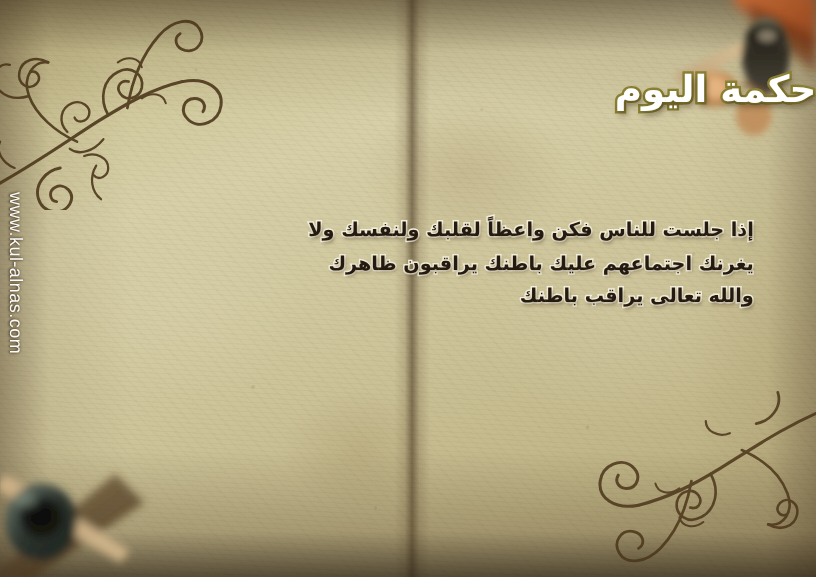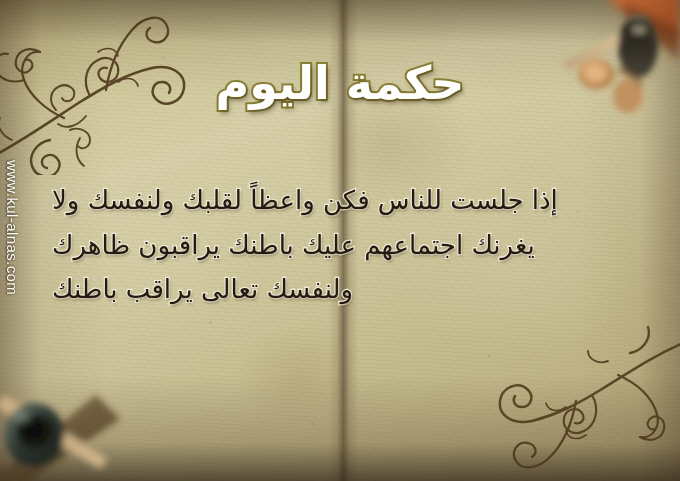--- a/index.html
+++ b/index.html
@@ -82,41 +82,41 @@
     font-size:15px;letter-spacing:.4px;
     direction:ltr;text-align:left;
     white-space:nowrap;
     text-shadow:0 1px 2px rgba(40,28,12,.85), 0 0 3px rgba(60,44,20,.6);
     opacity:.97;
   }
 
   
   #title{
     position:absolute;left:0;right:0;top:58px;
-    text-align:center;
+    text-align:right;
     font-family:"DejaVu Sans", sans-serif;
-    font-size:46px;font-weight:bold;
+    font-size:31px;font-weight:bold;
     color:#ffffff;
     letter-spacing:1px;
     line-height:1.1;
     -webkit-text-stroke:4px #8b8234;
     paint-order:stroke fill;
     text-shadow:
        0 0 1px #8b8234,
        2px 3px 5px rgba(52,38,16,.55);
   }
 
   
   #quote{
     position:absolute;
     left:52px;right:52px;top:178px;
-    text-align:left;
+    text-align:right;
     direction:rtl;
     font-family:"DejaVu Sans", sans-serif;
-    font-size:26px;font-weight:normal;
+    font-size:16px;font-weight:bold;
     line-height:1.72;
     color:#241a10;
     -webkit-text-stroke:2.4px #f4efdb;
     paint-order:stroke fill;
     text-shadow:1px 2px 3px rgba(70,52,26,.40);
   }
   #quote .ln{display:block;}
 </style>
 </head>
 <body>
@@ -248,16 +248,16 @@
     </svg>
   </div>
 
   <div id="watermark">www.kul-alnas.com</div>
 
   <div id="title">حكمة اليوم</div>
 
   <div id="quote">
     <span class="ln">إذا جلست للناس فكن واعظاً لقلبك ولنفسك ولا</span>
     <span class="ln">يغرنك اجتماعهم عليك باطنك يراقبون ظاهرك</span>
-    <span class="ln">ولنفسك تعالى يراقب باطنك</span>
+    <span class="ln">والله تعالى يراقب باطنك</span>
   </div>
 
 </div>
 
 </body></html>

